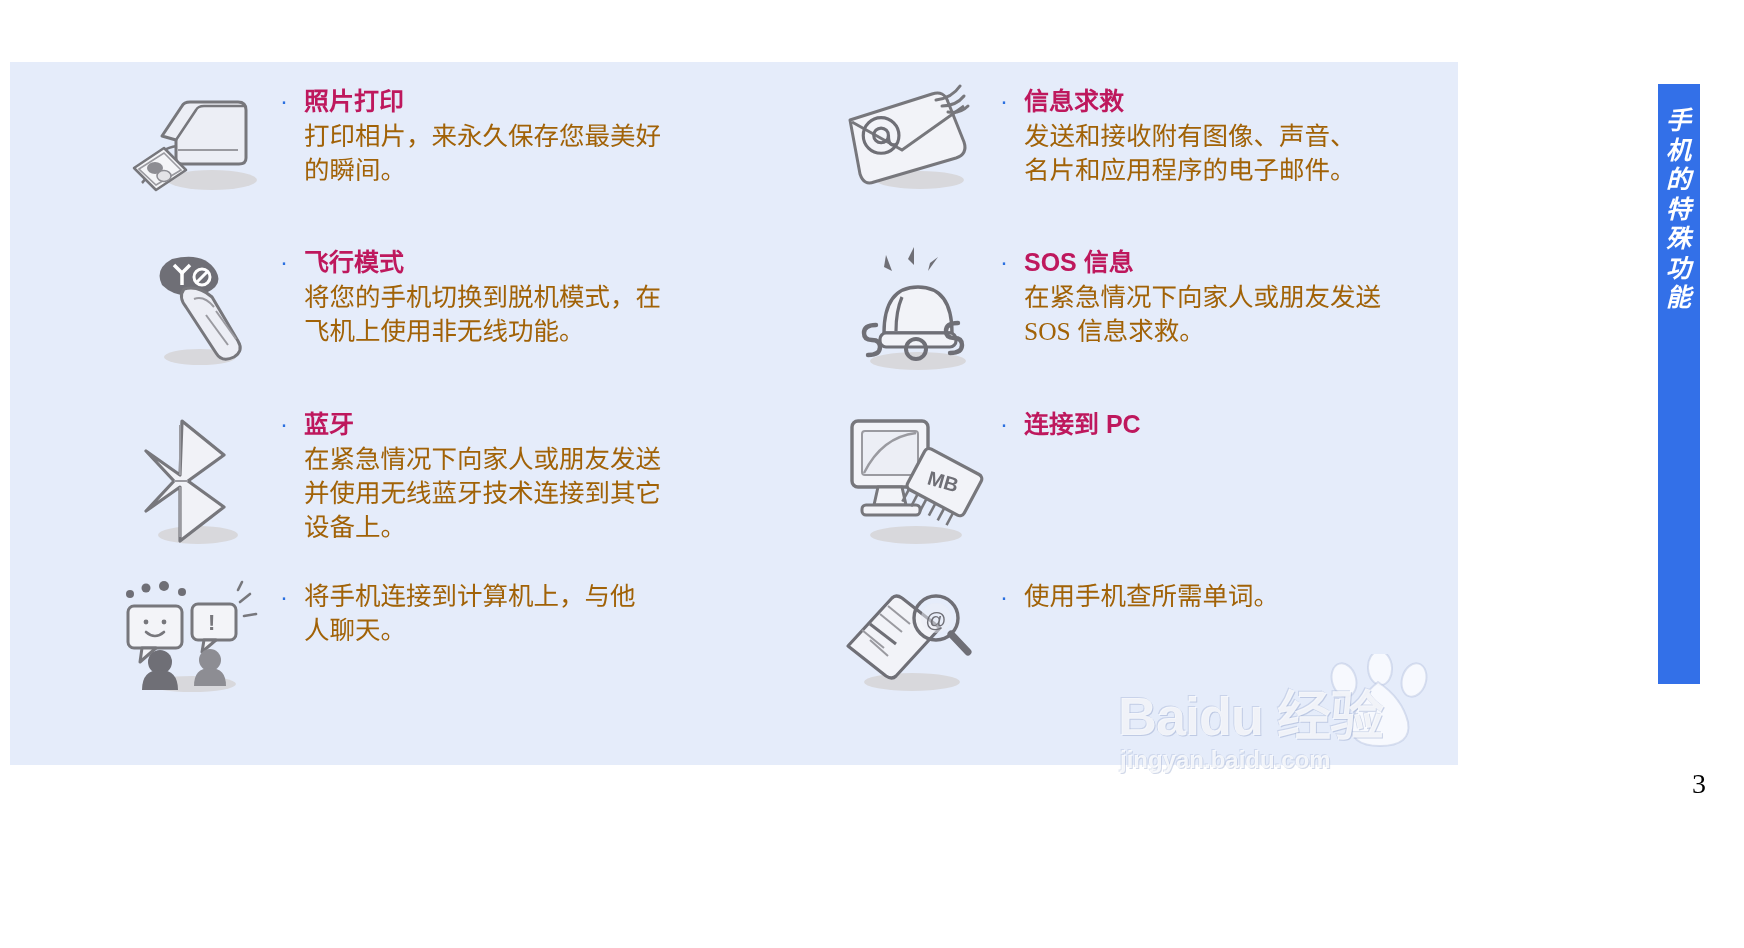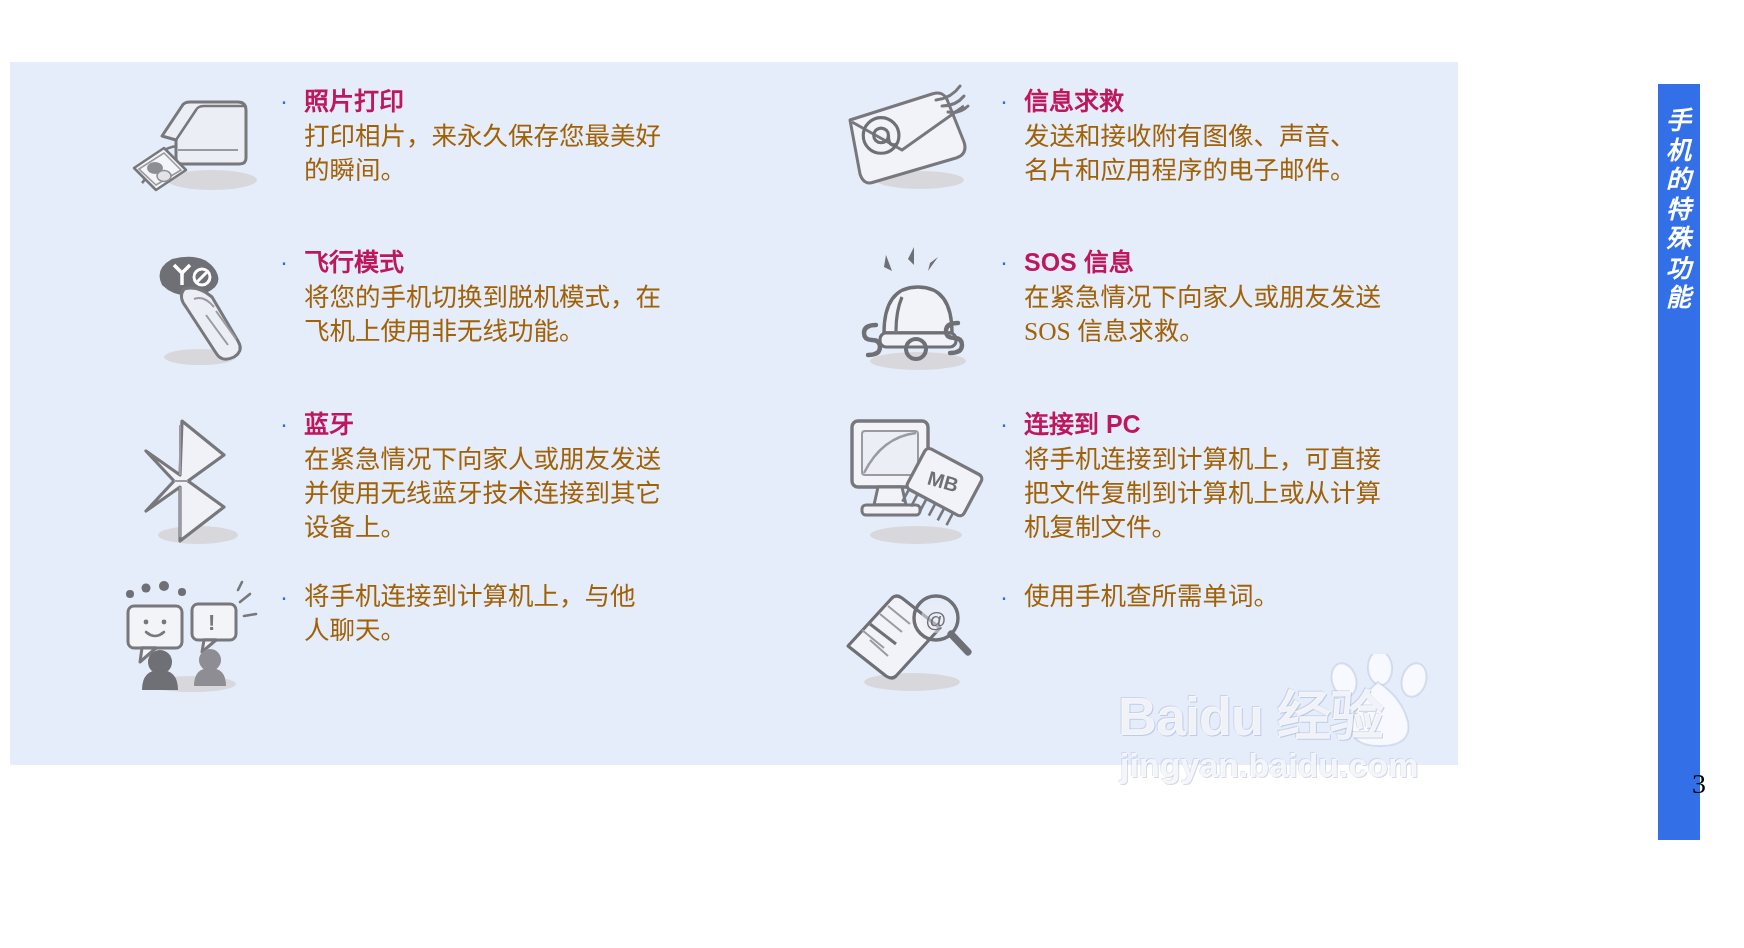--- a/index.html
+++ b/index.html
@@ -34,21 +34,21 @@
     height: 703px;
     background: #e5ecfa;
   }
 
   
   #section-tab {
     position: absolute;
     left: 1658px;
     top: 84px;
     width: 42px;
-    height: 756px;
+    height: 600px;
     background: #3370e8;
   }
   #section-tab .tab-text {
     position: absolute;
     left: 50%;
     top: 22px;
     transform: translateX(-50%);
     width: 40px;
     color: #ffffff;
     font-family: "Liberation Serif", "DejaVu Serif", serif;
@@ -139,21 +139,21 @@
       1px 1px 0 rgba(160,175,210,0.55),
      -1px -1px 0 rgba(160,175,210,0.40);
     white-space: nowrap;
     text-align: right;
   }
   #watermark .wm-url {
     position: absolute;
     left: 2px;
     top: 98px;
     font-family: "Liberation Sans", "DejaVu Sans", sans-serif;
-    font-size: 34px;
+    font-size: 24px;
     font-weight: 700;
     color: rgba(255,255,255,0.80);
     text-shadow:
       1px 1px 0 rgba(165,180,212,0.50),
      -1px -1px 0 rgba(165,180,212,0.35);
     white-space: nowrap;
   }
   #watermark .wm-paw {
     position: absolute;
     left: 196px;
@@ -361,23 +361,20 @@
               <path d="M116 98 L116 112"></path>
                 <path d="M126 98 L126 112"></path>
             </g>
             <text x="104" y="82" text-anchor="middle" font-family="Liberation Sans, sans-serif" font-size="20" font-weight="700" fill="#6f6f76" transform="rotate(-12 104 82)">MB</text>
           </g>
         </svg>
       </div>
       <div class="feature-bullet">·</div>
       <div class="feature-text">
         <p class="feature-title">连接到 PC</p>
-        <p class="feature-desc">将手机连接到计算机上，可直接
-把文件复制到计算机上或从计算
-机复制文件。</p>
       </div>
     </div>
 
     <div class="feature-item" style="top:518px;left:0;width:640px;">
       <div class="feature-icon">
         <svg width="150" height="120" viewBox="0 0 150 120" aria-hidden="true">
           <ellipse cx="72" cy="102" rx="48" ry="9" fill="#d8d8dc"></ellipse>
           <path d="M8 66 L52 18 Q56 14 62 18 L100 48 L56 96 Q52 100 46 96 Z" fill="#f2f3f8" stroke="#6f6f76" stroke-width="3.2" stroke-linejoin="round"></path>
           <path d="M30 44 L56 64" fill="none" stroke="#6f6f76" stroke-width="3"></path>
           <g fill="none" stroke="#9a9aa0" stroke-width="2">

